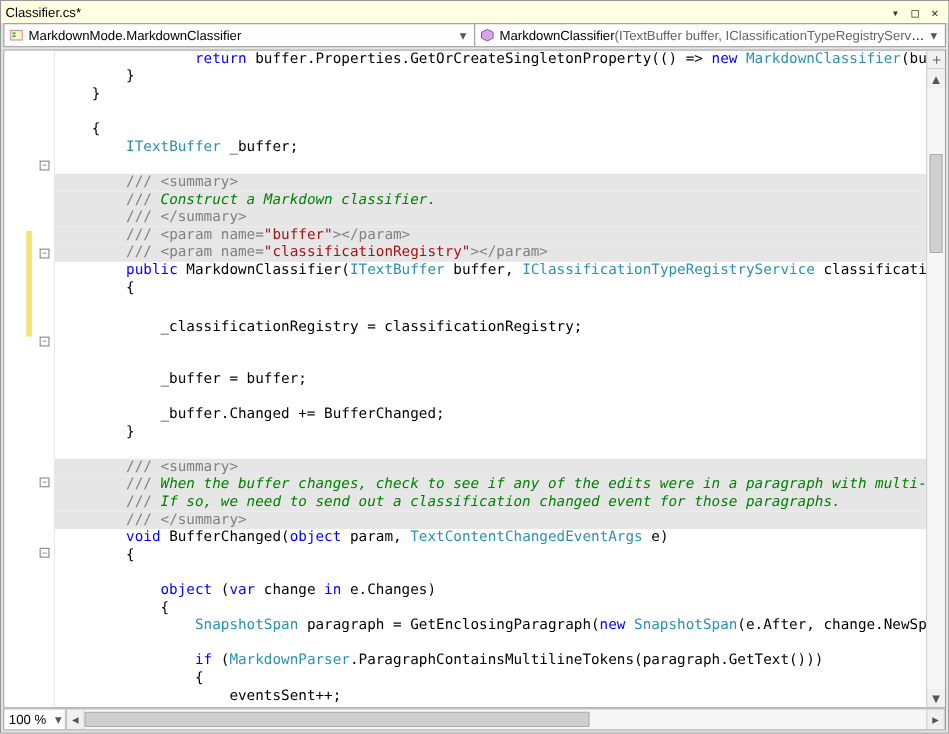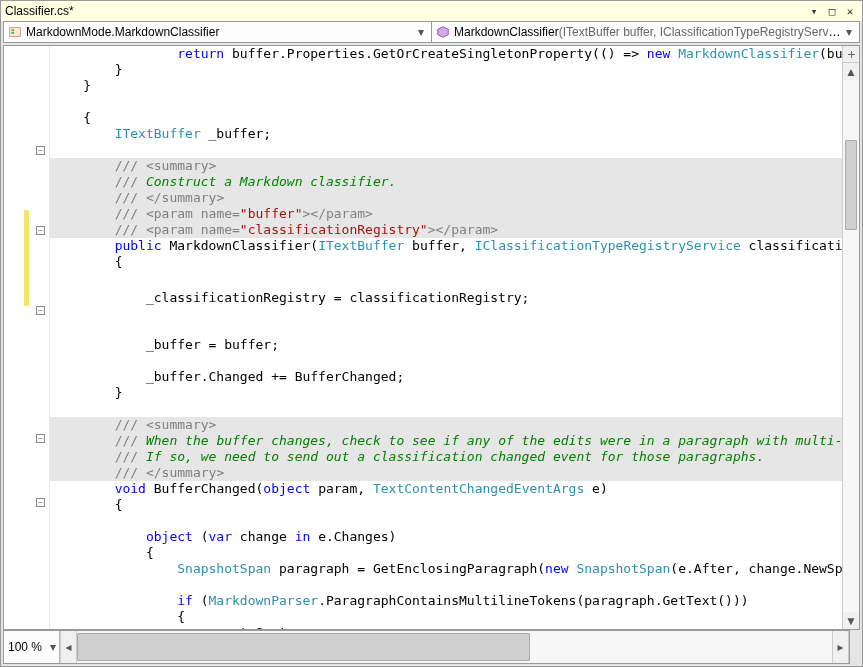--- a/index.html
+++ b/index.html
@@ -150,26 +150,26 @@
   .doc-bg { background: #e6e6e6; }
   .kw { color: #0000ff; }
   .type { color: #2b91af; }
   .str { color: #a31515; }
   .doc-tag { color: #808080; }
   .doc-delim { color: #808080; }
   .doc-text { color: #008000; font-style: italic; }
   .plain { color: #000; }
 
   .status-row {
-    height: 34px;
+    height: 20px;
     display: flex;
     align-items: flex-start;
     background: #efefef;
     border: 1px solid #999;
-    margin: 0 12px 2px 2px;
+    margin: 0 2px 2px 2px;
     padding:0;
   }
   .zoom {
     width: 56px;
     display: flex; align-items: center;
     padding-left: 4px;
     border-right: 1px solid #bbb;
     height: 100%;
     background: #fdfdfd;
   }

